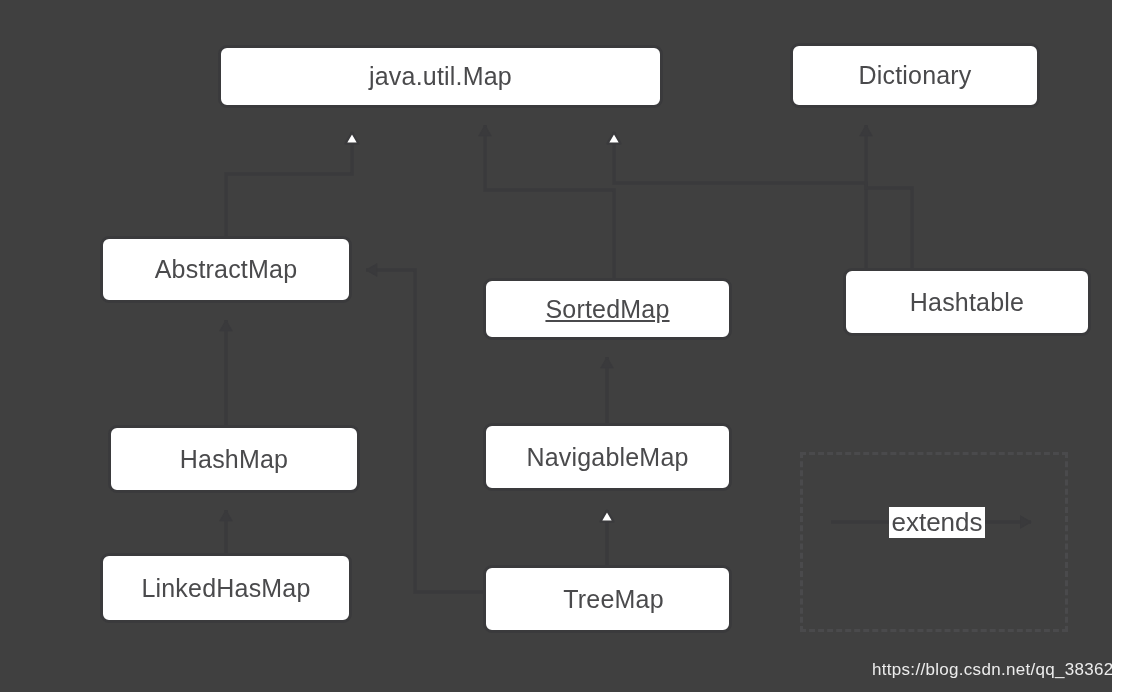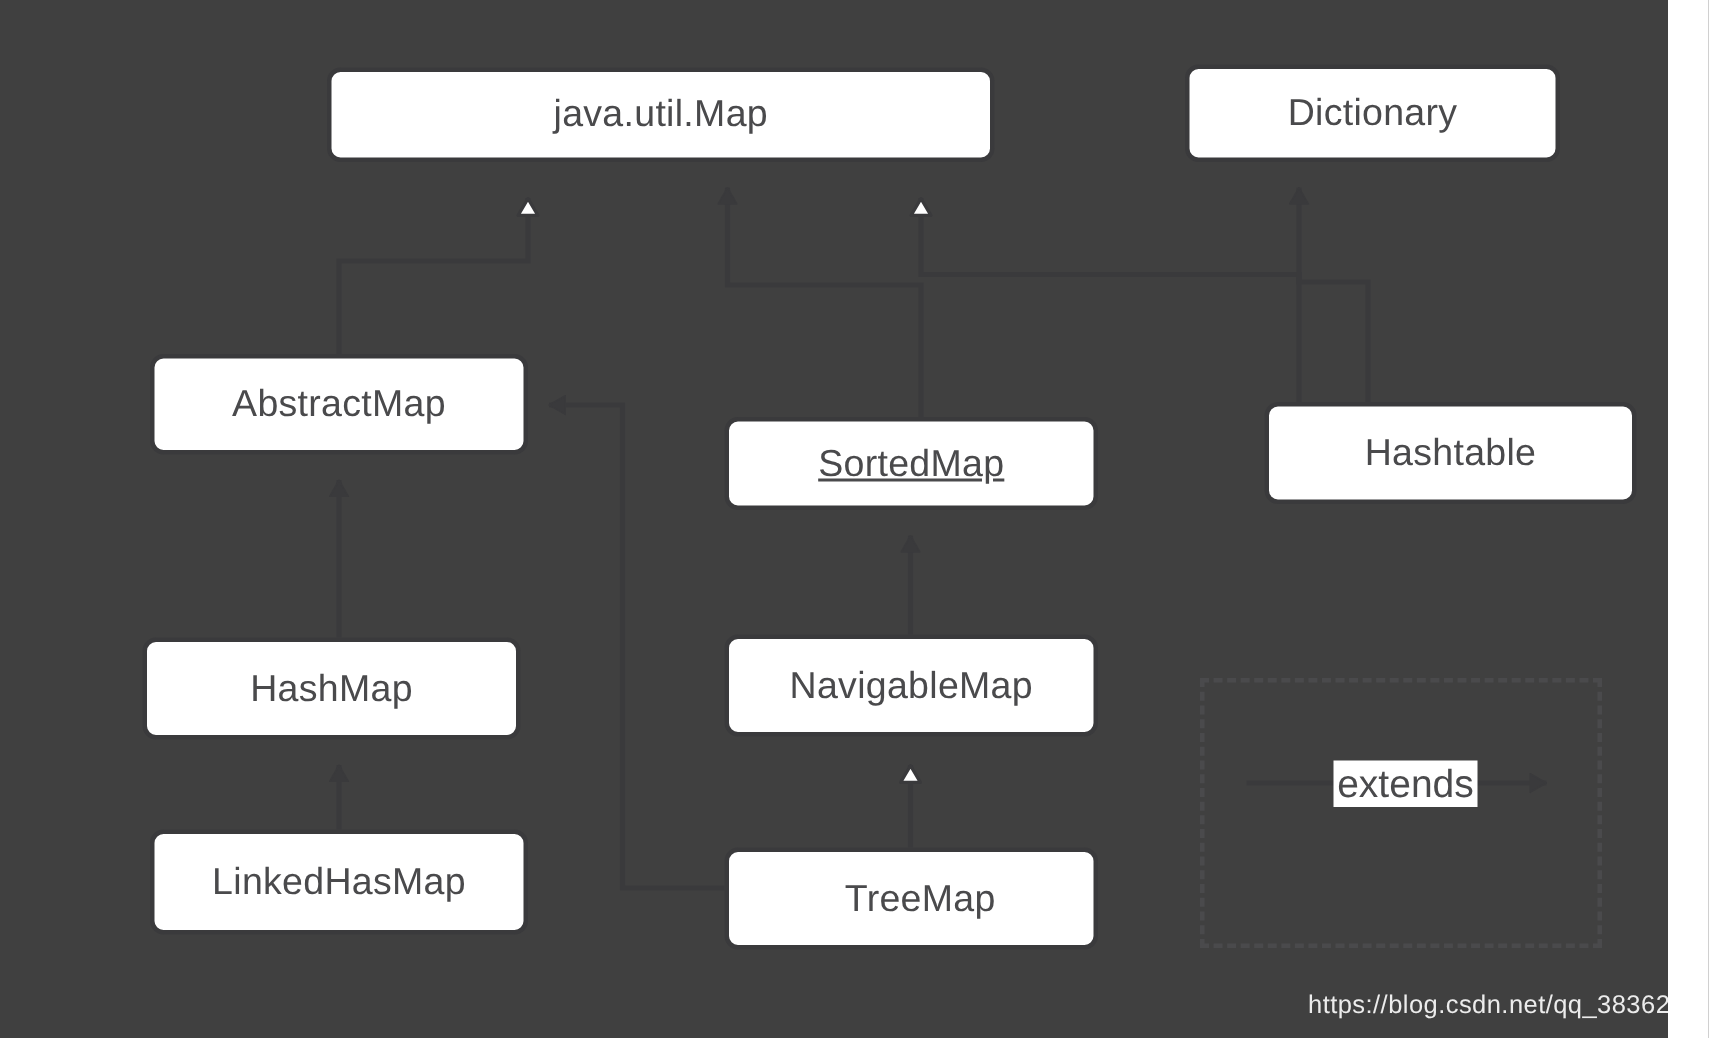--- a/index.html
+++ b/index.html
@@ -144,21 +144,21 @@
   </div>
 
   <div class="node" style="left:483px; top:278px; width:249px; height:62px;text-decoration:underline;">
     <span class="node-label">SortedMap</span>
   </div>
 
   <div class="node" style="left:795px; top:268px; width:248px; height:68px;margin-left:48px;">
     <span class="node-label">Hashtable</span>
   </div>
 
-  <div class="node" style="left:95px; top:425px; width:252px; height:68px;">
+  <div class="node" style="left:108px; top:425px; width:252px; height:68px;">
     <span class="node-label">HashMap</span>
   </div>
 
   <div class="node" style="left:483px; top:423px; width:249px; height:68px;">
     <span class="node-label">NavigableMap</span>
   </div>
 
   <div class="node" style="left:100px; top:553px; width:252px; height:70px;text-align:right;">
     <span class="node-label">LinkedHasMap</span>
   </div>

